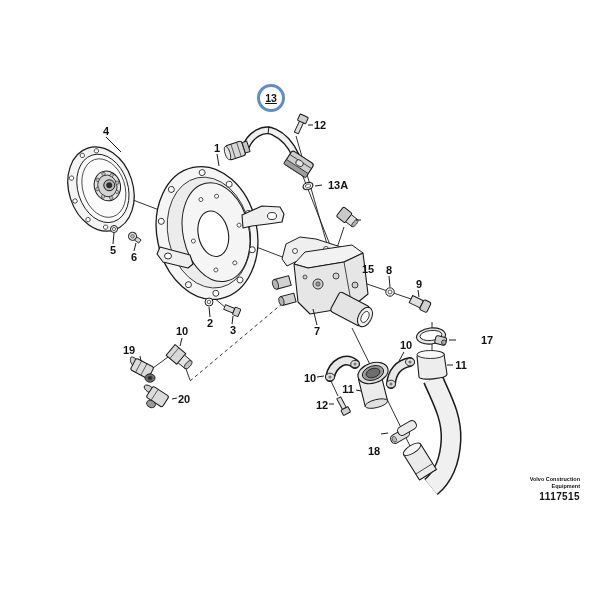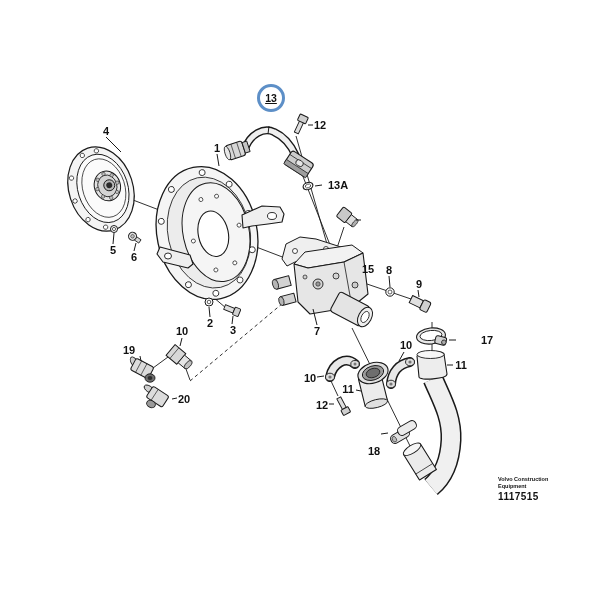--- a/index.html
+++ b/index.html
@@ -4,21 +4,21 @@
 <style>
   html,body{margin:0;padding:0;background:#fff;}
   #stage{position:relative;width:600px;height:600px;background:#fff;overflow:hidden;
          font-family:"Liberation Sans",sans-serif;}
   #art{position:absolute;left:0;top:0;}
   .callout{position:absolute;transform:translate(-50%,-50%);
            font:bold 11px "Liberation Sans",sans-serif;color:#111;
            white-space:nowrap;z-index:5;}
   .callout.highlighted{width:22px;height:22px;border:3px solid #5d8fc7;border-radius:50%;
            display:flex;align-items:center;justify-content:center;font-size:10.5px;background:transparent;}
-  .title-block{position:absolute;left:498px;top:476px;width:82px;text-align:left;color:#111;z-index:4;}
+  .title-block{position:absolute;left:498px;top:476px;width:82px;text-align:right;color:#111;z-index:4;}
   .title-block .brand{font-size:5.5px;font-weight:bold;line-height:6.5px;}
   .title-block .pn{font-size:10px;font-weight:bold;margin-top:2px;letter-spacing:.4px;}
 </style>
 </head>
 <body>
 
 <div id="stage">
 
   <svg id="art" width="600" height="600" viewBox="0 0 600 600">
     <g stroke-linejoin="round">

